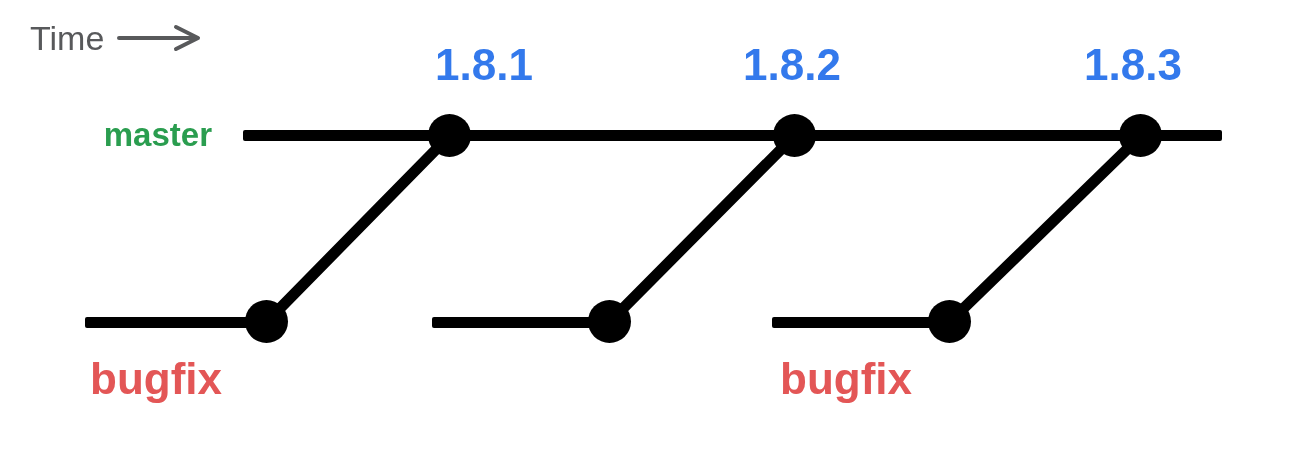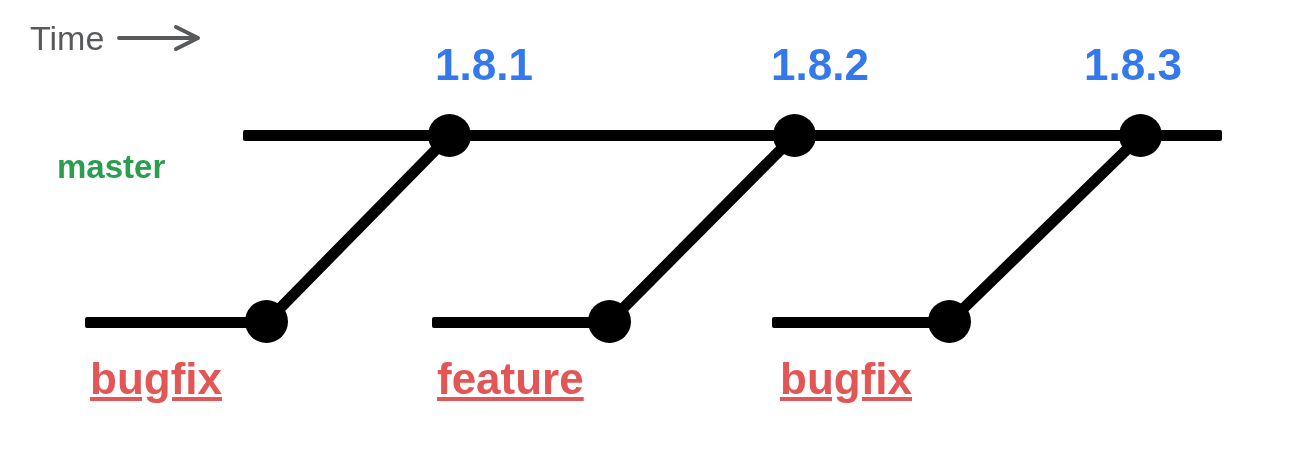--- a/index.html
+++ b/index.html
@@ -24,40 +24,38 @@
     border-radius:50%;
     background:var(--line, #000000);
   }
   .time {
     position:absolute; left:30px; top:18px;
     display:flex; align-items:center; gap:12px;
     color:var(--time-label, #58595b);
     font-size:34px; line-height:1.2;
   }
   .master-label {
-    position:absolute; left:57px; top:118px; width:170px;
-    text-align:left;
+    position:absolute; left:42px; top:118px; width:170px;
+    text-align:right;
     font-size:33px; font-weight:bold;
     color:var(--master-label, #2a9d4f);
     line-height:1.05;
-    margin-top:32px;
   }
   .release {
     position:absolute; top:42px; width:160px;
     text-align:left;
     font-size:44px; font-weight:bold;
     color:var(--release-label, #3379ec);
     line-height:1.05;
   }
   .branch-label {
     position:absolute; top:356px;
     font-size:44px; font-weight:bold;
     color:var(--branch-label, #e35656);
     line-height:1.05;
-    text-decoration:underline;
   }
   .arrow-icon { display:block; }
 </style>
 </head>
 <body>
 
 <div class="canvas">
 
   <div class="time">
     <span>Time</span>
@@ -73,22 +71,21 @@
   <div class="diag" style="left:267px; top:316px; width:261px; transform:rotate(-45.5deg);"></div>
   <div class="dot" style="left:245px; top:300px;"></div>
   <div class="dot" style="left:428px; top:114px;"></div>
   <div class="release" style="left:435px;">1.8.1</div>
   <div class="branch-label" style="left:90px;">bugfix</div>
 
   <div class="hline" style="left:432px; top:317px; width:178px;"></div>
   <div class="diag" style="left:610px; top:316px; width:262px; transform:rotate(-45.2deg);"></div>
   <div class="dot" style="left:588px; top:300px;"></div>
   <div class="dot" style="left:773px; top:114px;"></div>
-  <div class="release" style="left:771px;">1.8.2</div>
-  <div class="branch-label" style="left:437px;">feature</div>
+  <div class="release" style="left:743px;">1.8.2</div>
 
   <div class="hline" style="left:772px; top:317px; width:178px;"></div>
   <div class="diag" style="left:950px; top:316px; width:267px; transform:rotate(-44.2deg);"></div>
   <div class="dot" style="left:928px; top:300px;"></div>
   <div class="dot" style="left:1119px; top:114px;"></div>
   <div class="release" style="left:1084px;">1.8.3</div>
   <div class="branch-label" style="left:780px;">bugfix</div>
 
 </div>
 

